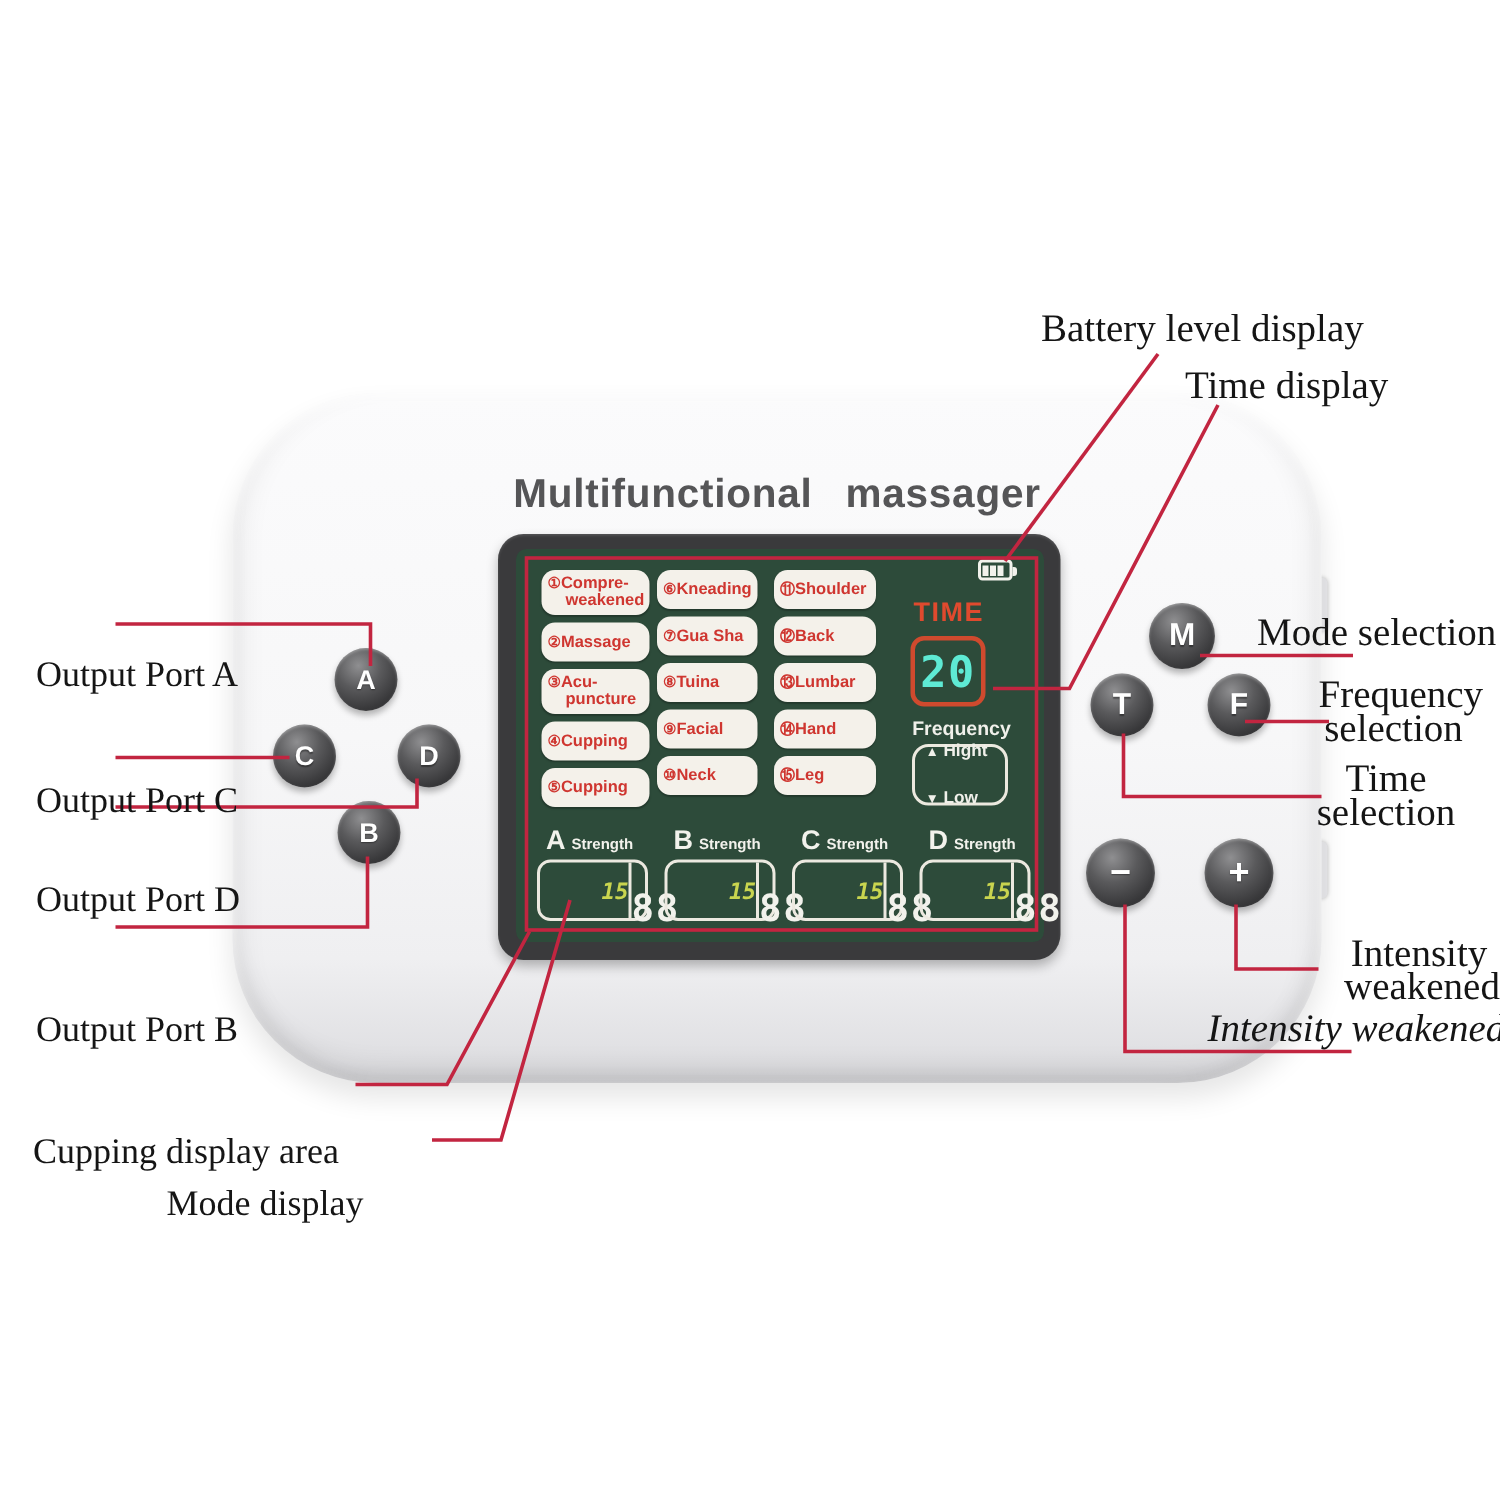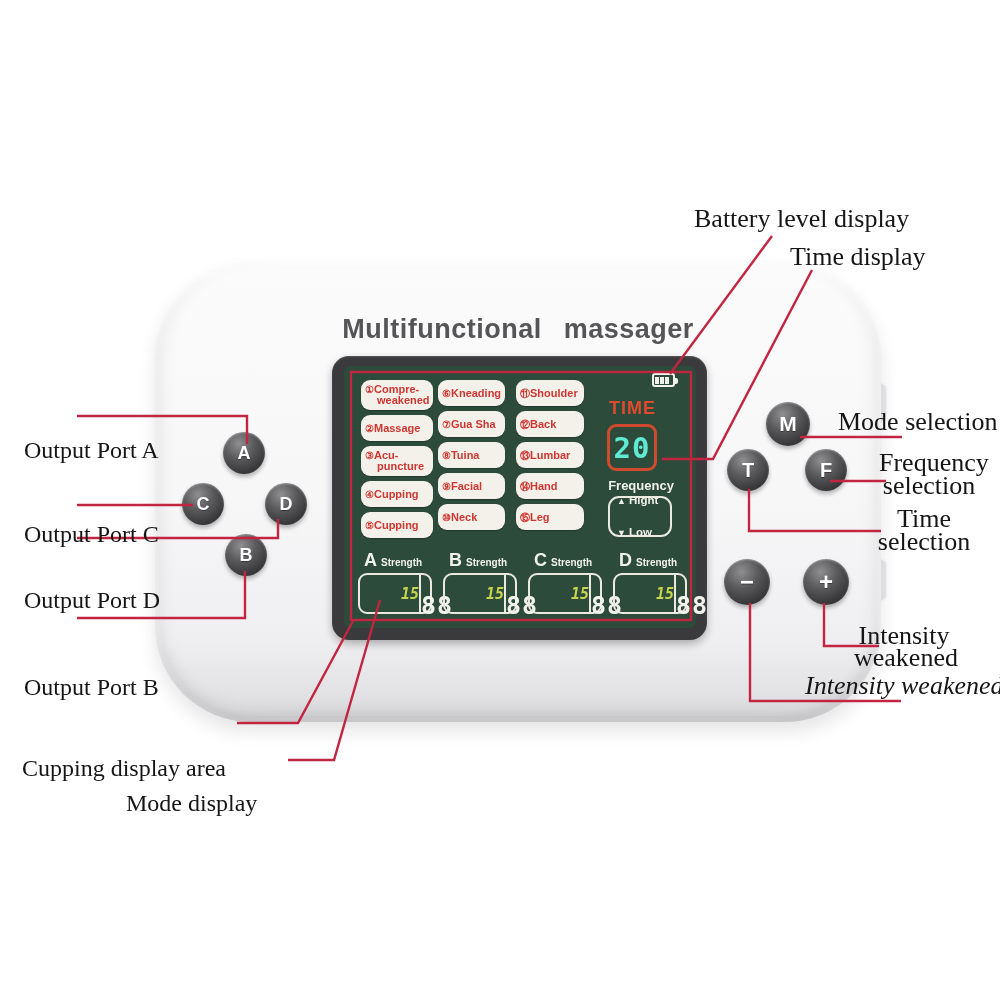--- a/index.html
+++ b/index.html
@@ -91,24 +91,24 @@
   .label.center{text-align:center;white-space:normal;}
   #lbl-battery{left:694px;top:207px;}
   #lbl-time{left:790px;top:245px;}
   #lbl-port-a{left:24px;top:389px;}
   #lbl-port-c{left:24px;top:473px;}
   #lbl-port-d{left:24px;top:539px;}
   #lbl-port-b{left:24px;top:626px;}
   #lbl-mode-sel{left:838px;top:410px;}
   #lbl-freq-sel{left:879px;top:451px;width:100px;line-height:23px;}
   #lbl-time-sel{left:874px;top:507px;width:100px;line-height:23px;}
-  #lbl-int-plus{left:854px;top:625px;width:100px;line-height:22px;}
+  #lbl-int-plus{left:896px;top:625px;width:100px;line-height:22px;}
   #lbl-int-minus{left:805px;top:674px;font-style:italic;}
   #lbl-screen-area{left:22px;top:707px;}
-  #lbl-mode-display{left:126px;top:742px;}
+  #lbl-mode-display{left:111px;top:742px;}
 
   
   #ann-svg{position:absolute;left:0;top:0;z-index:5;pointer-events:none;}
   #ann-svg polyline,#ann-svg rect{fill:none;stroke:#c22540;stroke-width:2.4;}
 </style>
 </head>
 <body>
 
 <div class="side-btn" id="side-btn-top"></div>
 <div class="side-btn" id="side-btn-bottom"></div>

